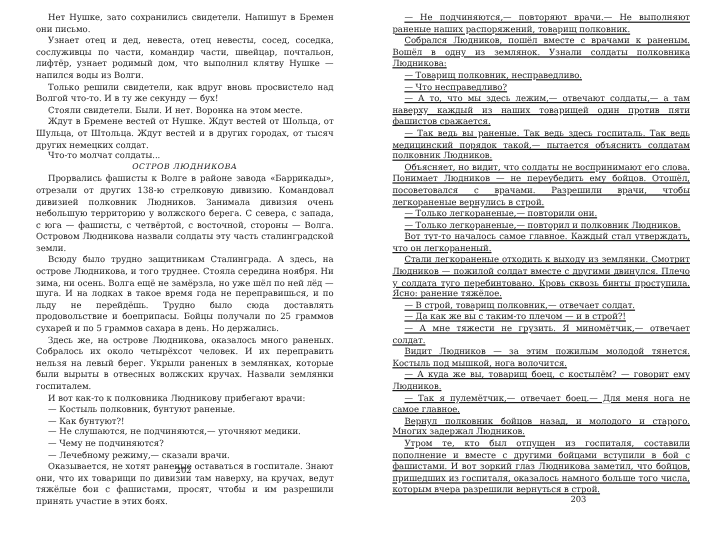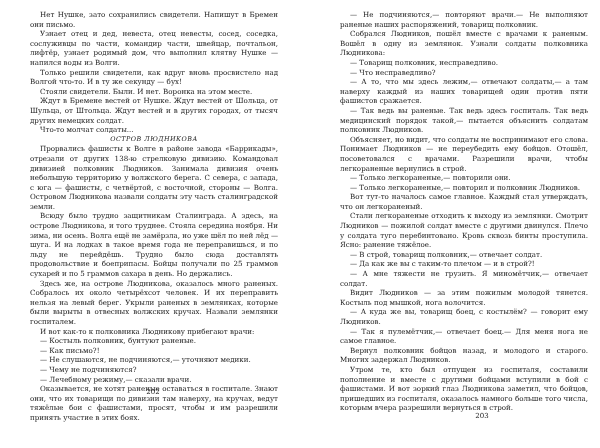--- a/index.html
+++ b/index.html
@@ -1,21 +1,21 @@
 <!DOCTYPE html>
 <html><head>
 <meta charset="utf-8">
 <style>
   html, body { margin: 0; padding: 0; background: #ffffff; }
   body { width: 600px; height: 448px; overflow: hidden; position: relative;
          font-family: "DejaVu Serif", serif; color: #1a1a1a; }
   .page { position: absolute; top: 10px; width: 248px; font-size: 7.1px; line-height: 9.6px;
           text-align: justify; }
   .page.left { left: 30px; }
-  .page.right { left: 340px; }
+  .page.right { left: 327px; text-decoration: underline; }
   .page p { margin: 0; text-indent: 10px; }
   .heading { text-align: center; font-size: 6.4px; letter-spacing: 0.5px; margin: 18px 0 10px 0; text-indent: 0 !important; font-style: italic; }
   .pagenum { position: absolute; font-size: 7px; width: 40px; text-align: center; }
   .pagenum.left { left: 133px; top: 388px; }
   .pagenum.right { left: 462px; top: 412px; }
 </style>
 </head>
 <body>
 
 <div class="page left">
@@ -24,21 +24,21 @@
   <p>Только решили свидетели, как вдруг вновь просвистело над Волгой что-то. И в ту же секунду — бух!</p>
   <p>Стояли свидетели. Были. И нет. Воронка на этом месте.</p>
   <p>Ждут в Бремене вестей от Нушке. Ждут вестей от Шольца, от Шульца, от Штольца. Ждут вестей и в других городах, от тысяч других немецких солдат.</p>
   <p>Что-то молчат солдаты...</p>
   <p class="heading">ОСТРОВ ЛЮДНИКОВА</p>
   <p>Прорвались фашисты к Волге в районе завода «Баррикады», отрезали от других 138-ю стрелковую дивизию. Командовал дивизией полковник Людников. Занимала дивизия очень небольшую территорию у волжского берега. С севера, с запада, с юга — фашисты, с четвёртой, с восточной, стороны — Волга. Островом Людникова назвали солдаты эту часть сталинградской земли.</p>
   <p>Всюду было трудно защитникам Сталинграда. А здесь, на острове Людникова, и того труднее. Стояла середина ноября. Ни зима, ни осень. Волга ещё не замёрзла, но уже шёл по ней лёд — шуга. И на лодках в такое время года не переправишься, и по льду не перейдёшь. Трудно было сюда доставлять продовольствие и боеприпасы. Бойцы получали по 25 граммов сухарей и по 5 граммов сахара в день. Но держались.</p>
   <p>Здесь же, на острове Людникова, оказалось много раненых. Собралось их около четырёхсот человек. И их переправить нельзя на левый берег. Укрыли раненых в землянках, которые были вырыты в отвесных волжских кручах. Назвали землянки госпиталем.</p>
   <p>И вот как-то к полковника Людникову прибегают врачи:</p>
   <p>— Костыль полковник, бунтуют раненые.</p>
-  <p>— Как письмо?!</p>
+  <p>— Как бунтуют?!</p>
   <p>— Не слушаются, не подчиняются,— уточняют медики.</p>
   <p>— Чему не подчиняются?</p>
   <p>— Лечебному режиму,— сказали врачи.</p>
   <p>Оказывается, не хотят раненые оставаться в госпитале. Знают они, что их товарищи по дивизии там наверху, на кручах, ведут тяжёлые бои с фашистами, просят, чтобы и им разрешили принять участие в этих боях.</p>
 </div>
 <div class="pagenum left">202</div>
 
 <div class="page right">
   <p>— Не подчиняются,— повторяют врачи.— Не выполняют раненые наших распоряжений, товарищ полковник.</p>
   <p>Собрался Людников, пошёл вместе с врачами к раненым. Вошёл в одну из землянок. Узнали солдаты полковника Людникова:</p>

